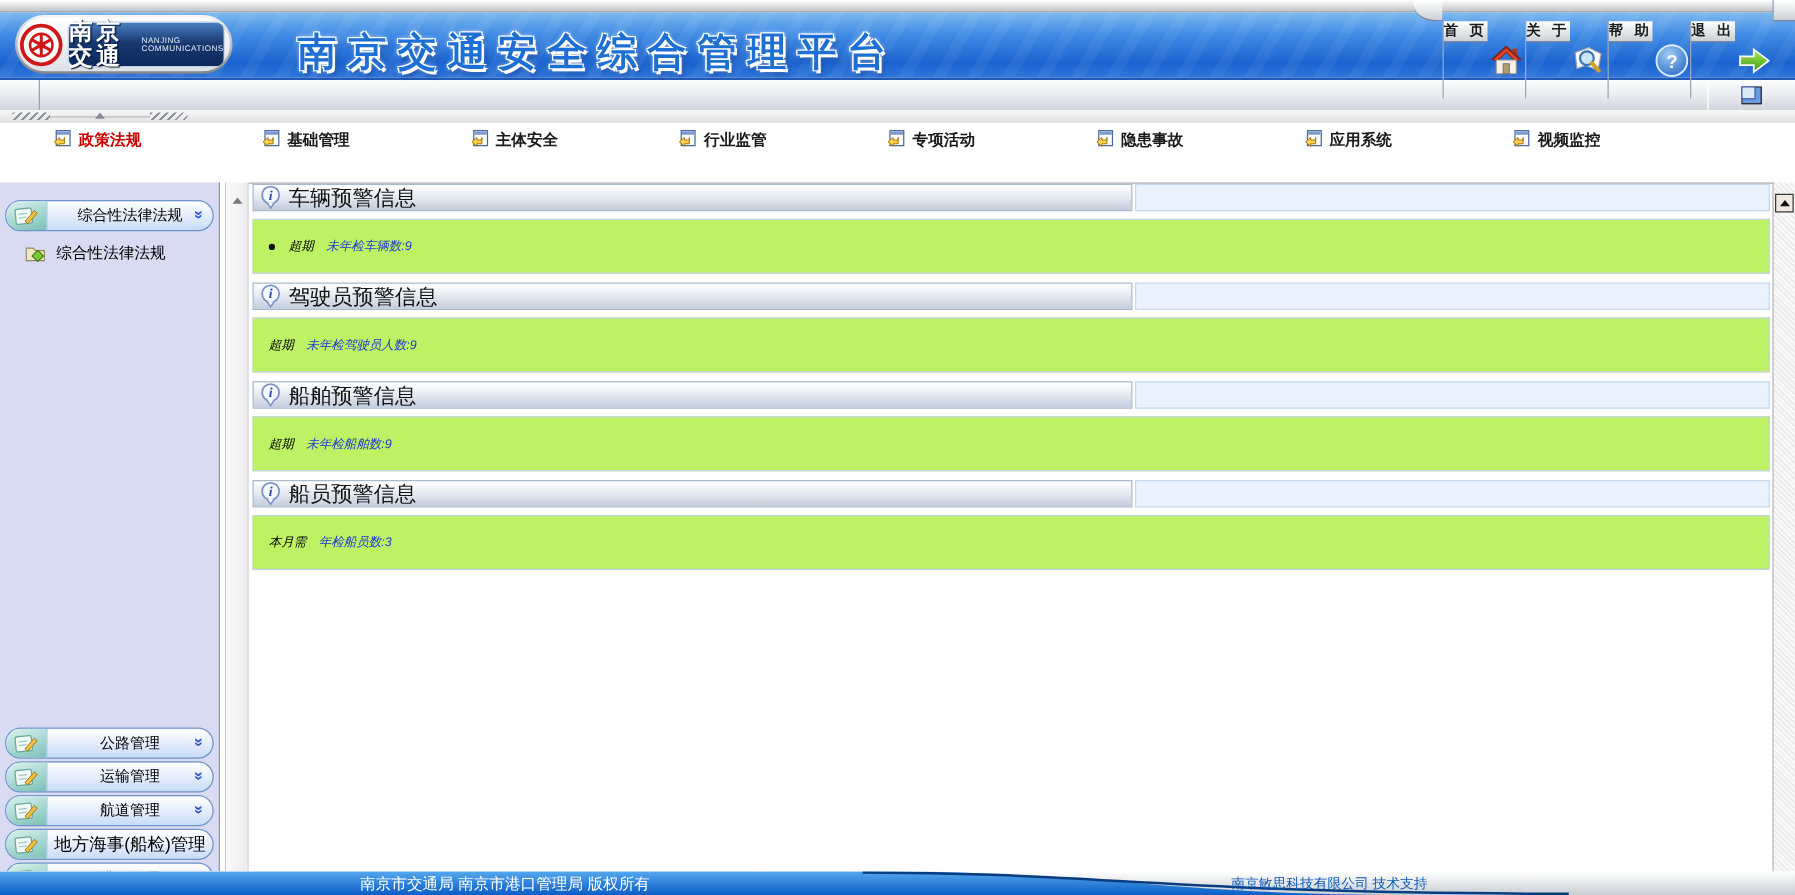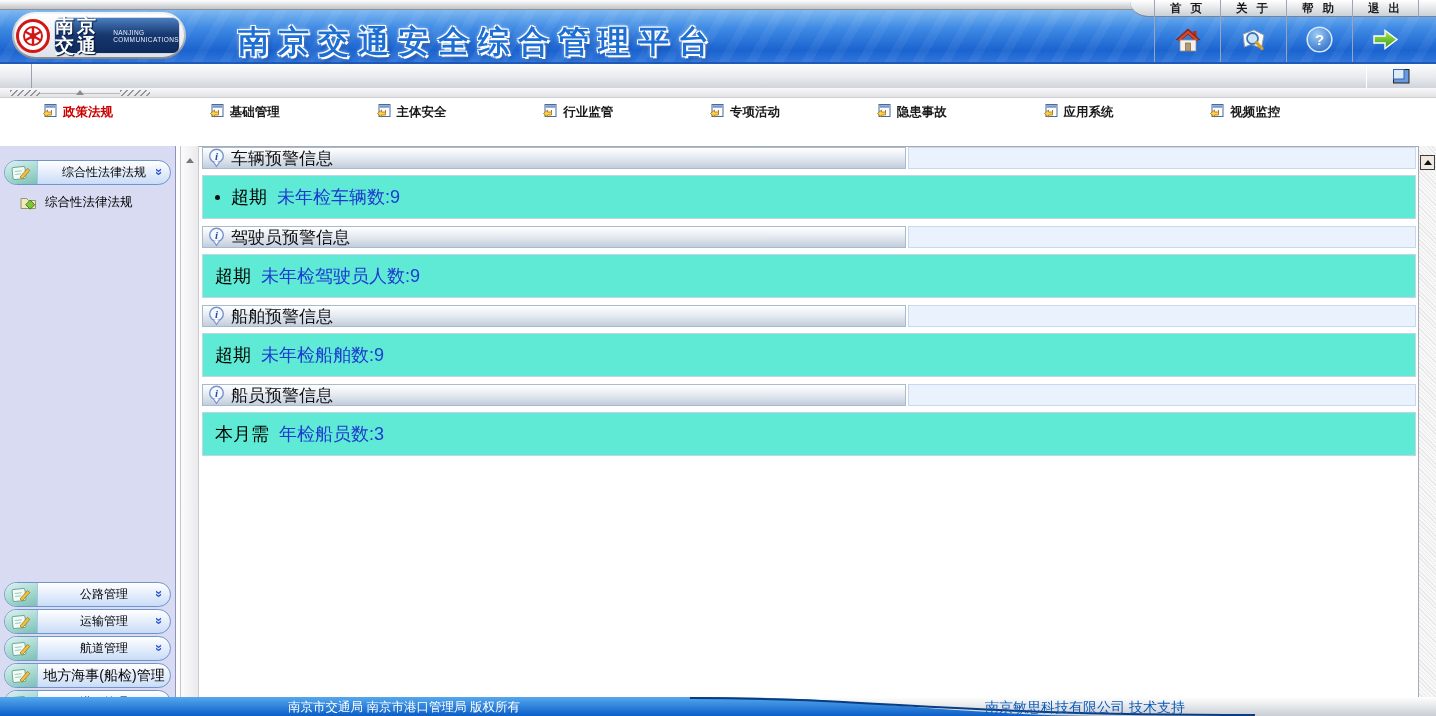--- a/index.html
+++ b/index.html
@@ -28,21 +28,21 @@
   #logo-sub { font-size:6.5px; color:#e8f0fa; letter-spacing:.4px; }
 
   #platform-title { position:absolute; left:238px; top:11px; z-index:2;
     font-size:31px; font-weight:bold; letter-spacing:9px; color:#1e6fd4; white-space:nowrap;
     text-shadow:-1px -1px 0 #fff,1px -1px 0 #fff,-1px 1px 0 #fff,2px 2px 0 #fff,0 0 4px #fff,3px 4px 4px rgba(0,10,60,.35); }
 
   
   #topmenu { position:absolute; top:0; right:0; height:62px; display:flex; z-index:4; }
   .tm-curve { width:24px; height:17px; align-self:flex-start;
     background:linear-gradient(#fff,#ccd0d5); border-bottom:1px solid #76829a; border-bottom-left-radius:18px 16px; }
-  .tm-col { width:66px; height:62px; display:flex; flex-direction:column; border-left:1px solid #9aa6b8; }
+  .tm-col { width:66px; height:62px; display:flex; flex-direction:row; border-left:1px solid #9aa6b8;margin-top:17px; }
   .tm-label { height:17px; background:linear-gradient(#fff,#ccd0d5); border-bottom:1px solid #76829a;
     font-size:11.5px; font-weight:bold; color:#1a1a1a; text-align:center; line-height:16px; letter-spacing:3px; }
   .tm-iconbox { flex:1; display:flex; align-items:center; justify-content:center; }
   .tm-stub { width:18px; height:17px; background:linear-gradient(#fff,#ccd0d5); border-bottom:1px solid #76829a; border-left:1px solid #9aa6b8; }
 
   
   #navbar { position:absolute; top:62px; left:0; width:1436px; height:26px;
     background:linear-gradient(180deg,#fdfdfe 0%,#e8eaee 55%,#d0d4db 100%);
     border-top:2px solid #2059b8; display:flex; align-items:stretch; }
   .nav-spacer { width:32px; border-right:1px solid #9aa2ae; }
@@ -95,31 +95,31 @@
   #bottom-groups { position:absolute; bottom:3px; left:0; right:0; display:flex; flex-direction:column; gap:2px; }
 
   
   #page-title { margin:34px 0 12px; text-align:center; font-size:18px; font-weight:bold; color:#000; letter-spacing:2px; }
   .section { margin:0 2px 7px 3px; }
   .sec-header { height:22px; display:flex; }
   .sec-header-left { width:704px; border:1px solid #a9bacd; display:flex; align-items:center; gap:6px; padding-left:5px;
     background:linear-gradient(180deg,#ffffff 0%,#e7ecf3 45%,#c2cddc 100%); }
   .sec-header-right { flex:1; margin-left:2px; background:#e9f2fd; border:1px solid #c6d9ee; }
   .sec-title { font-size:17px; color:#111; }
-  .sec-row { margin-top:6px; height:44px; border:1px solid #c3d4e6; background:#5eead4;
-    display:flex; align-items:center; padding-left:12px; font-size:18px; color:#000; }
+  .sec-row { margin-top:6px; height:44px; border:1px solid #c3d4e6; background:#bef264;
+    display:flex; align-items:center; padding-left:12px; font-size:10px; color:#000;font-style:italic; }
   .bullet-dot { width:5px; height:5px; border-radius:50%; background:#111; margin-right:11px; }
   .row-link { color:#1f3ad0; margin-left:10px; cursor:pointer; }
 
   
   #footer { position:absolute; top:697px; left:0; width:1436px; height:19px;
     background:linear-gradient(180deg,#ffffff,#c9ced4); overflow:hidden; }
   #footer svg { position:absolute; top:0; left:0; }
   #footer-left-text { position:absolute; left:288px; top:2px; font-size:12.5px; color:#fff; }
-  #footer-right-text { position:absolute; left:985px; top:2px; font-size:14px; color:#0b5ab8; }
+  #footer-right-text { position:absolute; left:985px; top:2px; font-size:11px; color:#0b5ab8; }
 </style>
 </head>
 <body>
 
 <div id="topstrip"></div>
 
 <div id="banner">
   <div id="logo">
     <div id="logo-inner">
       <svg width="38" height="38" viewBox="0 0 38 38">

